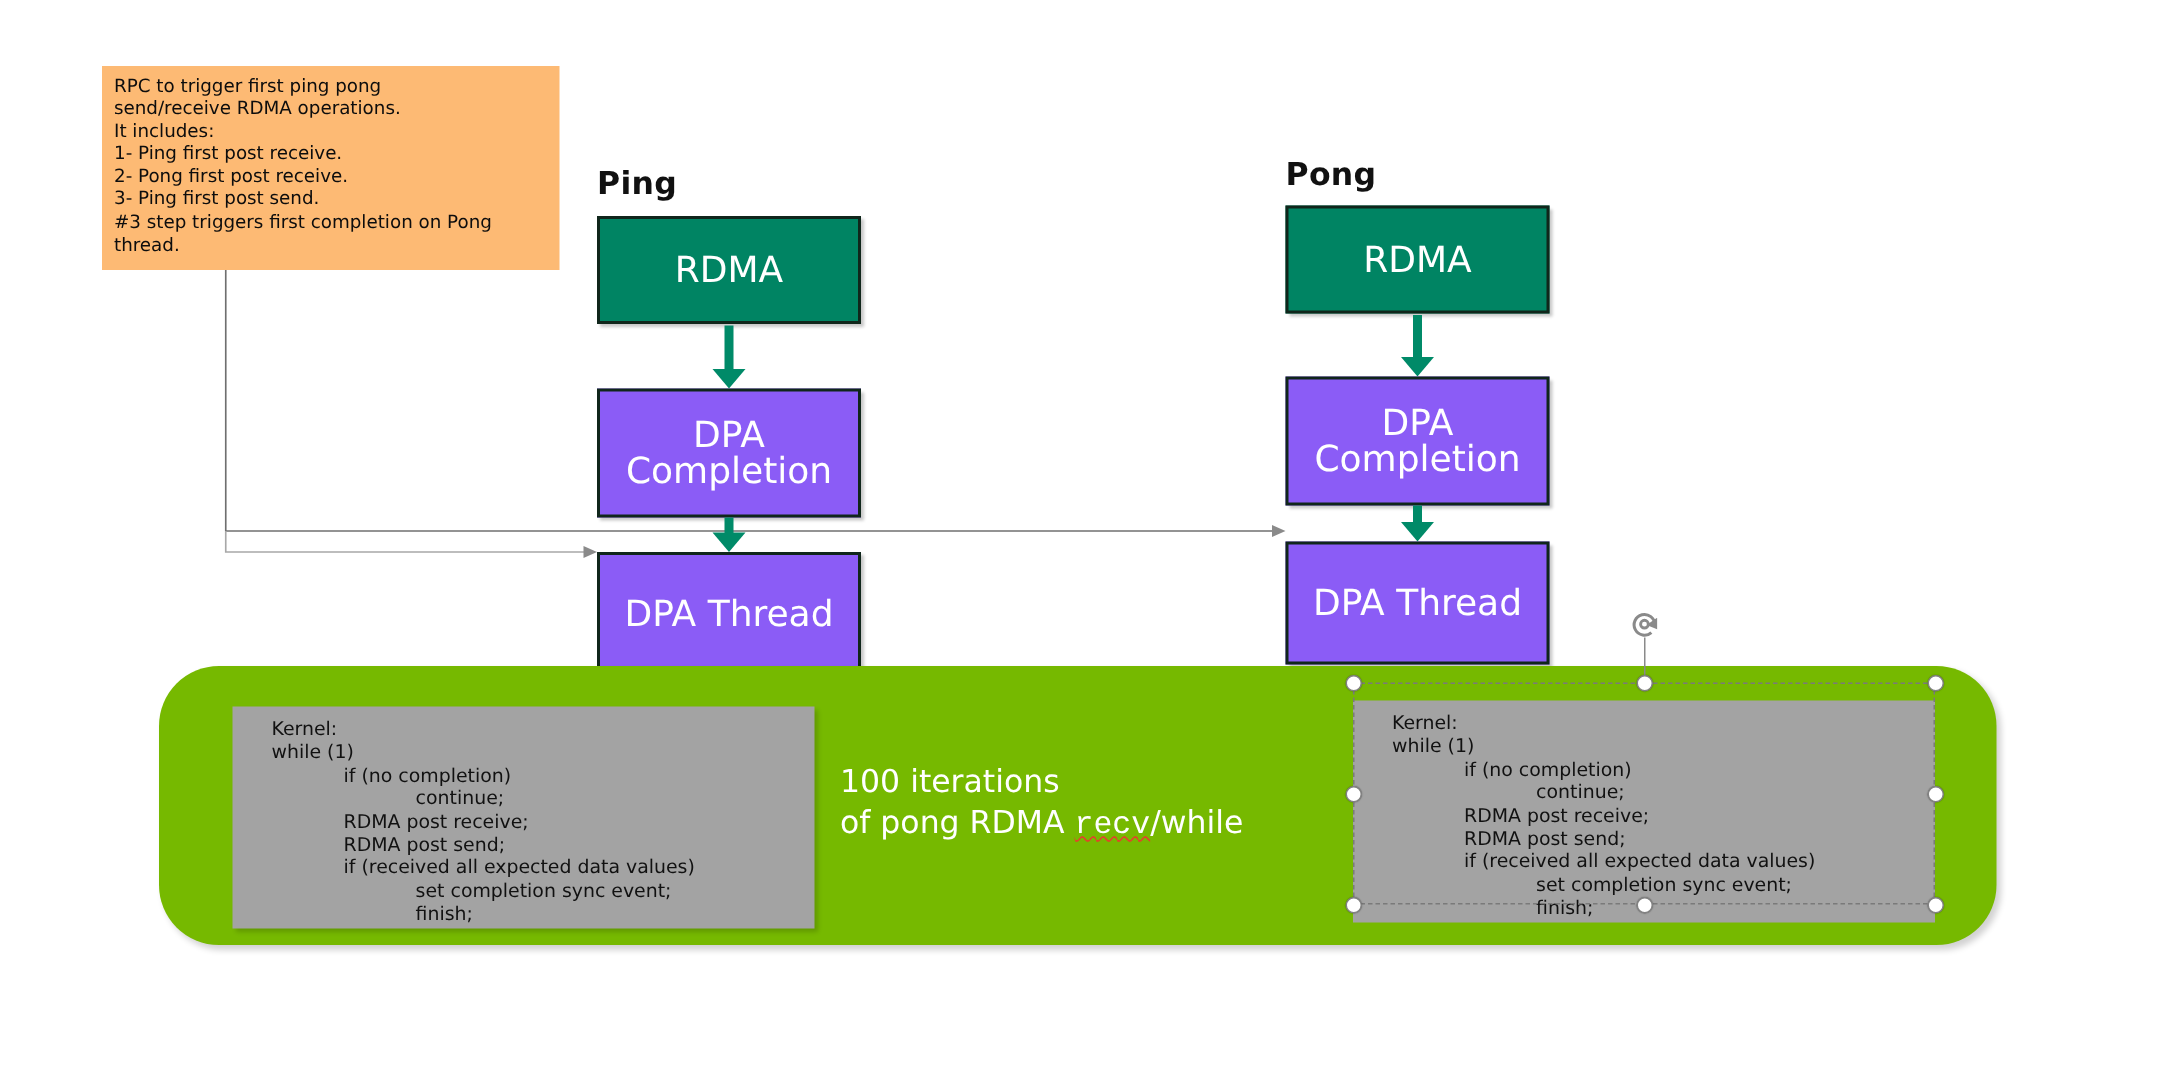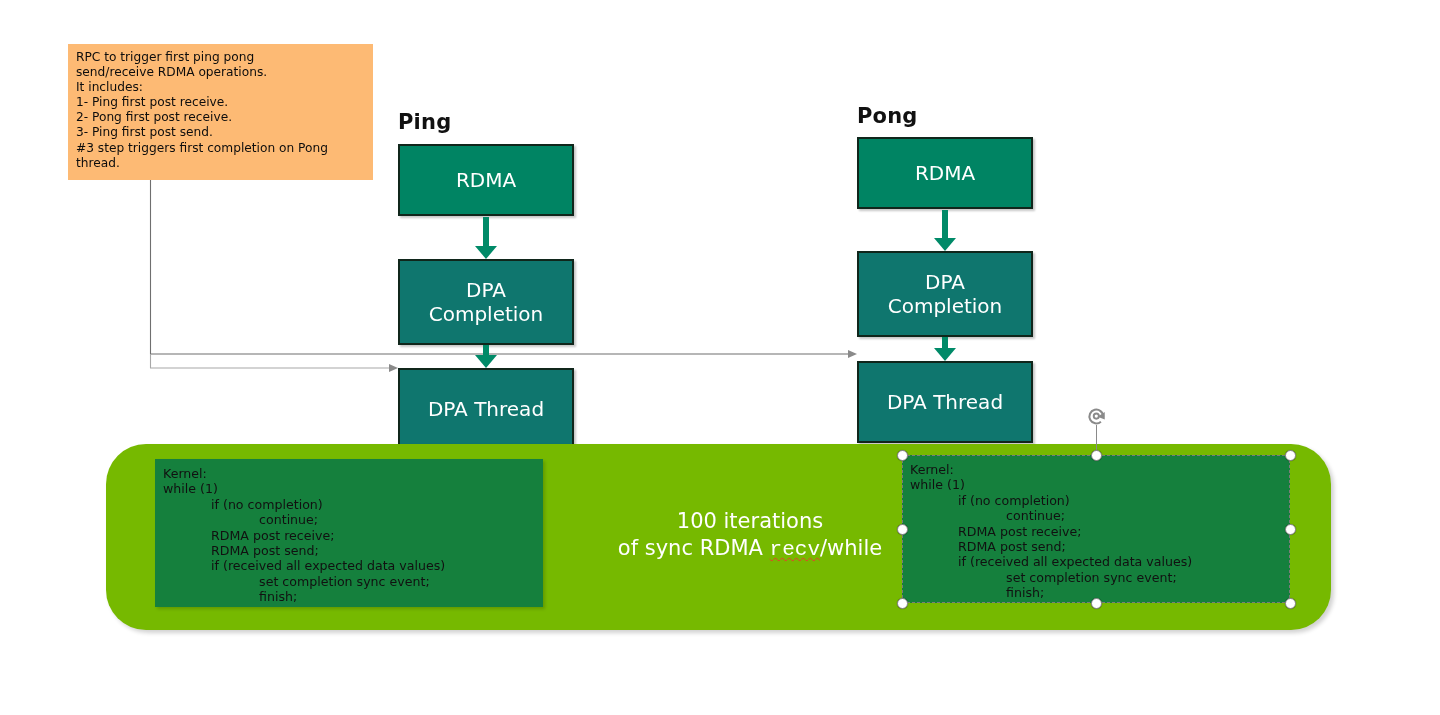--- a/index.html
+++ b/index.html
@@ -65,28 +65,28 @@
 
   
   .stage-box {
     position: absolute;
     box-sizing: border-box;
     border: 2.5px solid #10261b;
     display: flex;
     align-items: center;
     justify-content: center;
     color: #ffffff;
-    font-size: 20px;
+    font-size: 24px;
     line-height: 24px;
     text-align: center;
     white-space: pre-line;
     box-shadow: 2px 2px 2px rgba(0,0,0,.22);
   }
   .stage-rdma { background: #008463; }
-  .stage-dpa  { background: #0f766e; }
+  .stage-dpa  { background: #8b5cf6; }
 
   
   #ping-rdma        { left: 398px; top: 144px;  width: 176px; height: 72px; }
   #ping-completion  { left: 398px; top: 259px;  width: 176px; height: 86px; }
   #ping-thread      { left: 398px; top: 368px;  width: 176px; height: 82px; }
   
   #pong-rdma        { left: 857px; top: 137px;  width: 176px; height: 72px; }
   #pong-completion  { left: 857px; top: 251px;  width: 176px; height: 86px; }
   #pong-thread      { left: 857px; top: 361px;  width: 176px; height: 82px; }
 
@@ -117,40 +117,41 @@
     height: 186px;
     background: #76b900;
     border-radius: 40px;
     box-shadow: 3px 3px 4px rgba(0,0,0,.18);
   }
   .iteration-label {
     position: absolute;
     left: 560px;
     top: 508px;
     width: 380px;
-    text-align: center;
+    text-align: left;
     color: #ffffff;
     font-size: 21px;
     line-height: 27px;
   }
   .misspell {
     text-decoration: underline;
     text-decoration-style: wavy;
     text-decoration-color: #e2422a;
     text-decoration-thickness: 1.4px;
     text-underline-offset: 2px;
     font-family: Liberation Mono, monospace;
   }
 
   
   .kernel-box {
     position: absolute;
-    background: #15803d;
-    box-sizing: border-box;
-    padding: 7px 8px;
+    background: #a3a3a3;
+    box-sizing: border-box;
+    padding: 7px 26px;
+    margin-top: 12px;
   }
   #kernel-ping {
     left: 155px;
     top: 459px;
     width: 388px;
     height: 148px;
     box-shadow: 2px 2px 3px rgba(0,0,0,.17);
   }
   #kernel-pong {
     left: 902px;
@@ -258,21 +259,21 @@
   </div>
   <div class="v-arrow" style="left:934px; top:337px; height:25px;">
     <div class="shaft" style="height:13px;"></div>
     <div class="head" style="top:11px;"></div>
   </div>
 
   <div class="iteration-band"></div>
 
   <div class="iteration-label">
     <div>100 iterations</div>
-    <div><span>of sync RDMA </span><span class="misspell">recv</span><span>/while</span></div>
+    <div><span>of pong RDMA </span><span class="misspell">recv</span><span>/while</span></div>
   </div>
 
   <div class="kernel-box" id="kernel-ping">
     <div class="kernel-code">Kernel:
 while (1)
             if (no completion)
                         continue;
             RDMA post receive;
             RDMA post send;
             if (received all expected data values)

